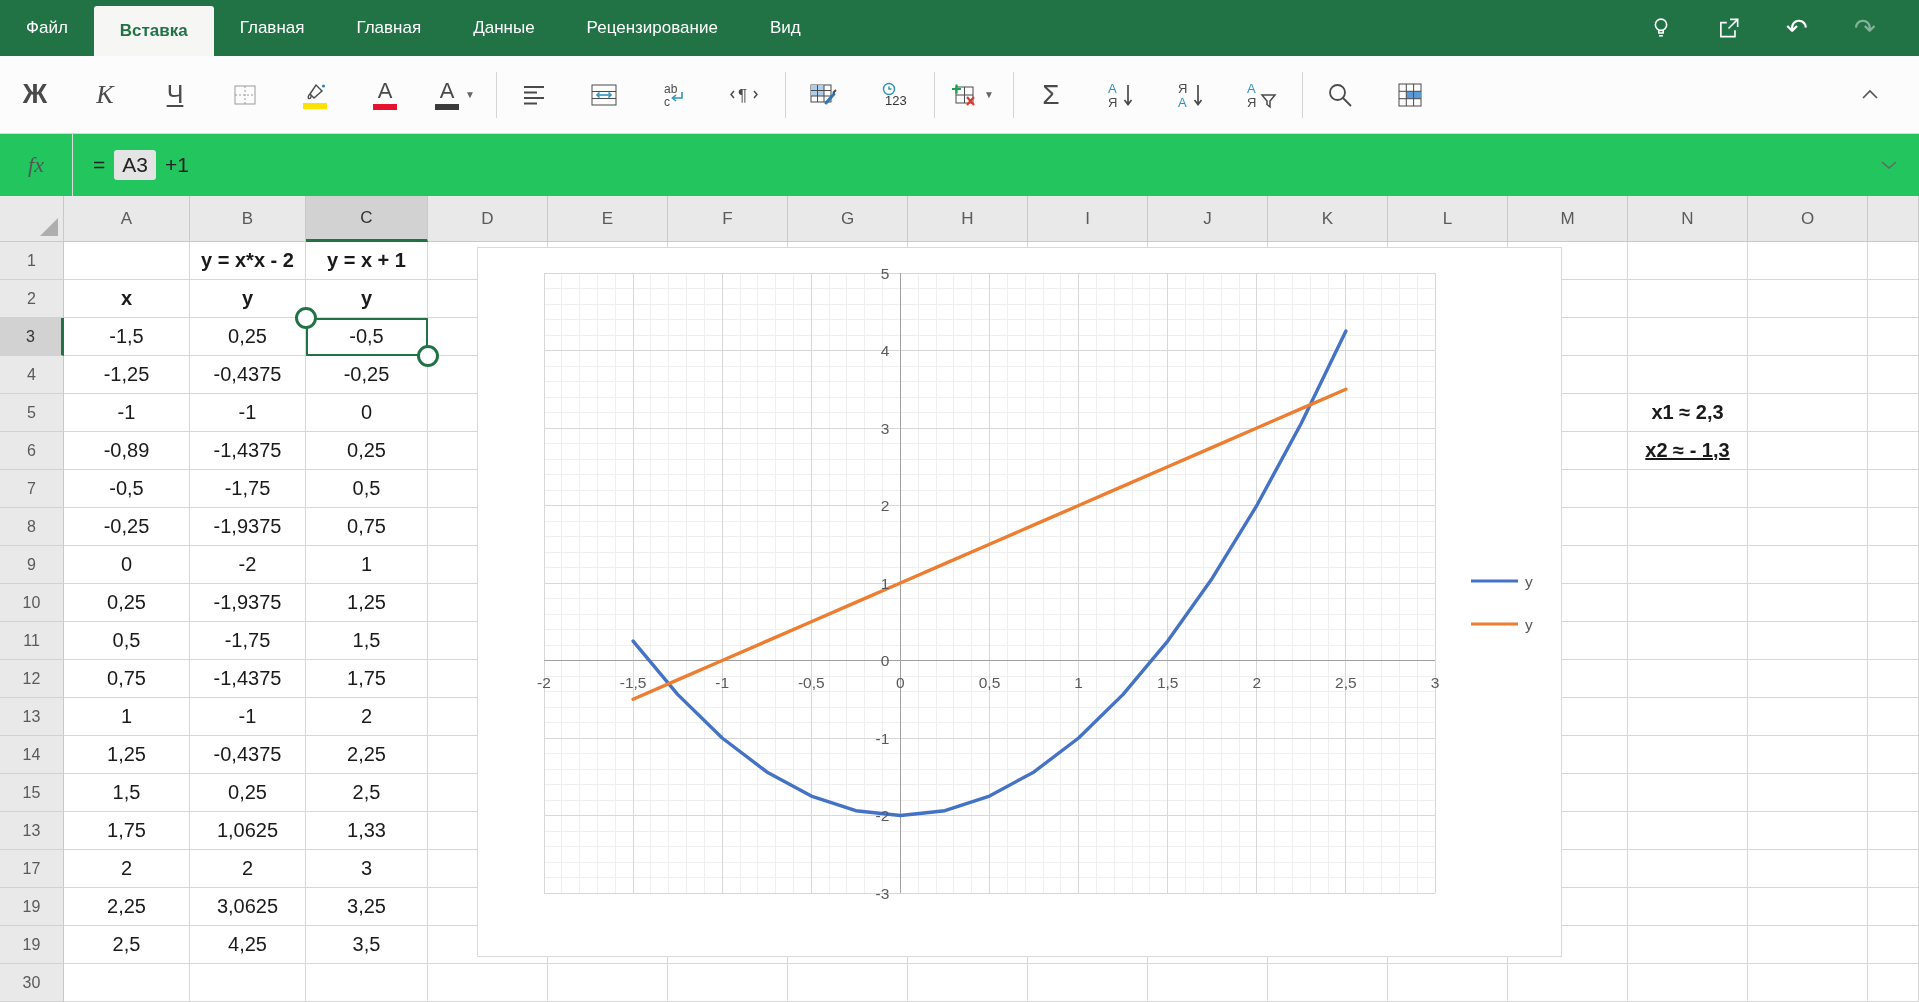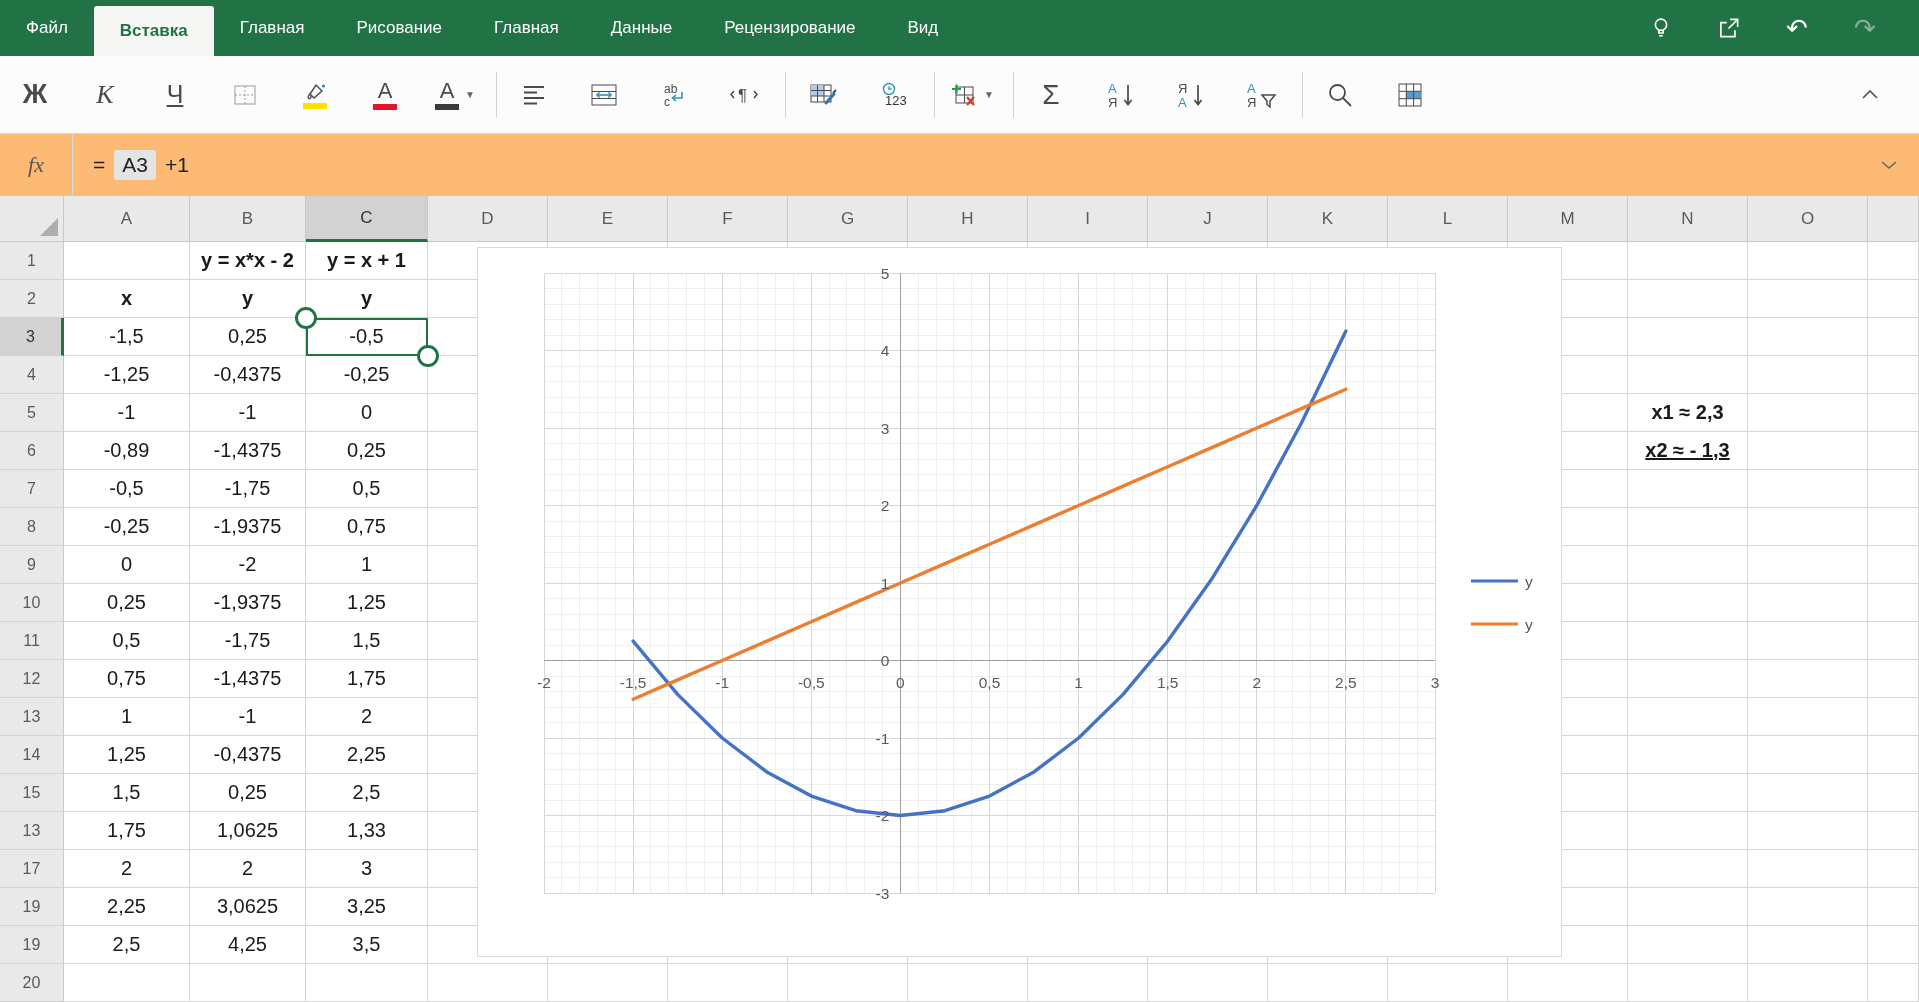--- a/index.html
+++ b/index.html
@@ -25,21 +25,21 @@
   .g-italic{font-style:italic;font-size:26px;font-family:"Liberation Serif",serif;}
   .g-underline{font-size:25px;text-decoration:underline;}
   .g-sigma{font-size:28px;}
   .colorbtn{display:flex;flex-direction:column;align-items:center;line-height:1;}
   .colorbtn .glyph{font-size:22px;}
   .colorbar{width:24px;height:6px;margin-top:2px;}
   .caret{font-size:10px;color:#666;margin-left:6px;}
   .collapse{margin-left:auto;margin-right:14px;}
 
   
-  #formulabar{position:absolute;left:0;top:134px;width:1919px;height:62px;background:#fdba74;
+  #formulabar{position:absolute;left:0;top:134px;width:1919px;height:62px;background:#22c55e;
               border-bottom:1px solid #d0d0d0;display:flex;align-items:center;}
   .fxbox{width:72px;height:100%;display:flex;align-items:center;justify-content:center;
          border-right:1px solid #dadada;color:#555;font-family:"Liberation Serif",serif;
          font-style:italic;font-size:22px;}
   .ftokens{display:flex;align-items:center;gap:9px;margin-left:20px;font-size:21px;color:#222;}
   .ftok.hl{background:#e4e4e4;border-radius:3px;padding:3px 8px;}
   .fexpand{margin-left:auto;margin-right:22px;color:#666;}
 
   
   #sheet{position:absolute;left:0;top:196px;width:1919px;height:806px;background:#fff;}
@@ -71,21 +71,20 @@
 </style>
 </head>
 <body>
 
 <div id="page">
 
   <div id="tabbar">
     <div class="tab">Файл</div>
       <div class="tab active">Вставка</div>
       <div class="tab">Главная</div>
-      <div class="tab">Рисование</div>
       <div class="tab">Главная</div>
       <div class="tab">Данные</div>
       <div class="tab">Рецензирование</div>
       <div class="tab">Вид</div>
       <div class="tab-right">
         <div class="tbi">
           <svg width="26" height="26" viewBox="0 0 24 24" fill="none" stroke="#fff" stroke-width="1.5">
             <circle cx="12" cy="9" r="5.2"></circle>
             <path d="M10 13.6 v3 h4 v-3"></path>
             <path d="M10.3 19.2 h3.4"></path>
@@ -628,21 +627,21 @@
         <div class="cell" style="width: 120px;"></div>
         <div class="cell" style="width: 120px;"></div>
         <div class="cell" style="width: 120px;"></div>
         <div class="cell" style="width: 120px;"></div>
         <div class="cell" style="width: 120px;"></div>
         <div class="cell" style="width: 120px;"></div>
         <div class="cell" style="width: 120px;"></div>
         <div class="cell" style="width: 51px;"></div>
       </div>
       <div class="srow">
-        <div class="rowhdr">20</div>
+        <div class="rowhdr">30</div>
         <div class="cell" style="width: 126px;"></div>
         <div class="cell" style="width: 116px;"></div>
         <div class="cell" style="width: 122px;"></div>
         <div class="cell" style="width: 120px;"></div>
         <div class="cell" style="width: 120px;"></div>
         <div class="cell" style="width: 120px;"></div>
         <div class="cell" style="width: 120px;"></div>
         <div class="cell" style="width: 120px;"></div>
         <div class="cell" style="width: 120px;"></div>
         <div class="cell" style="width: 120px;"></div>

